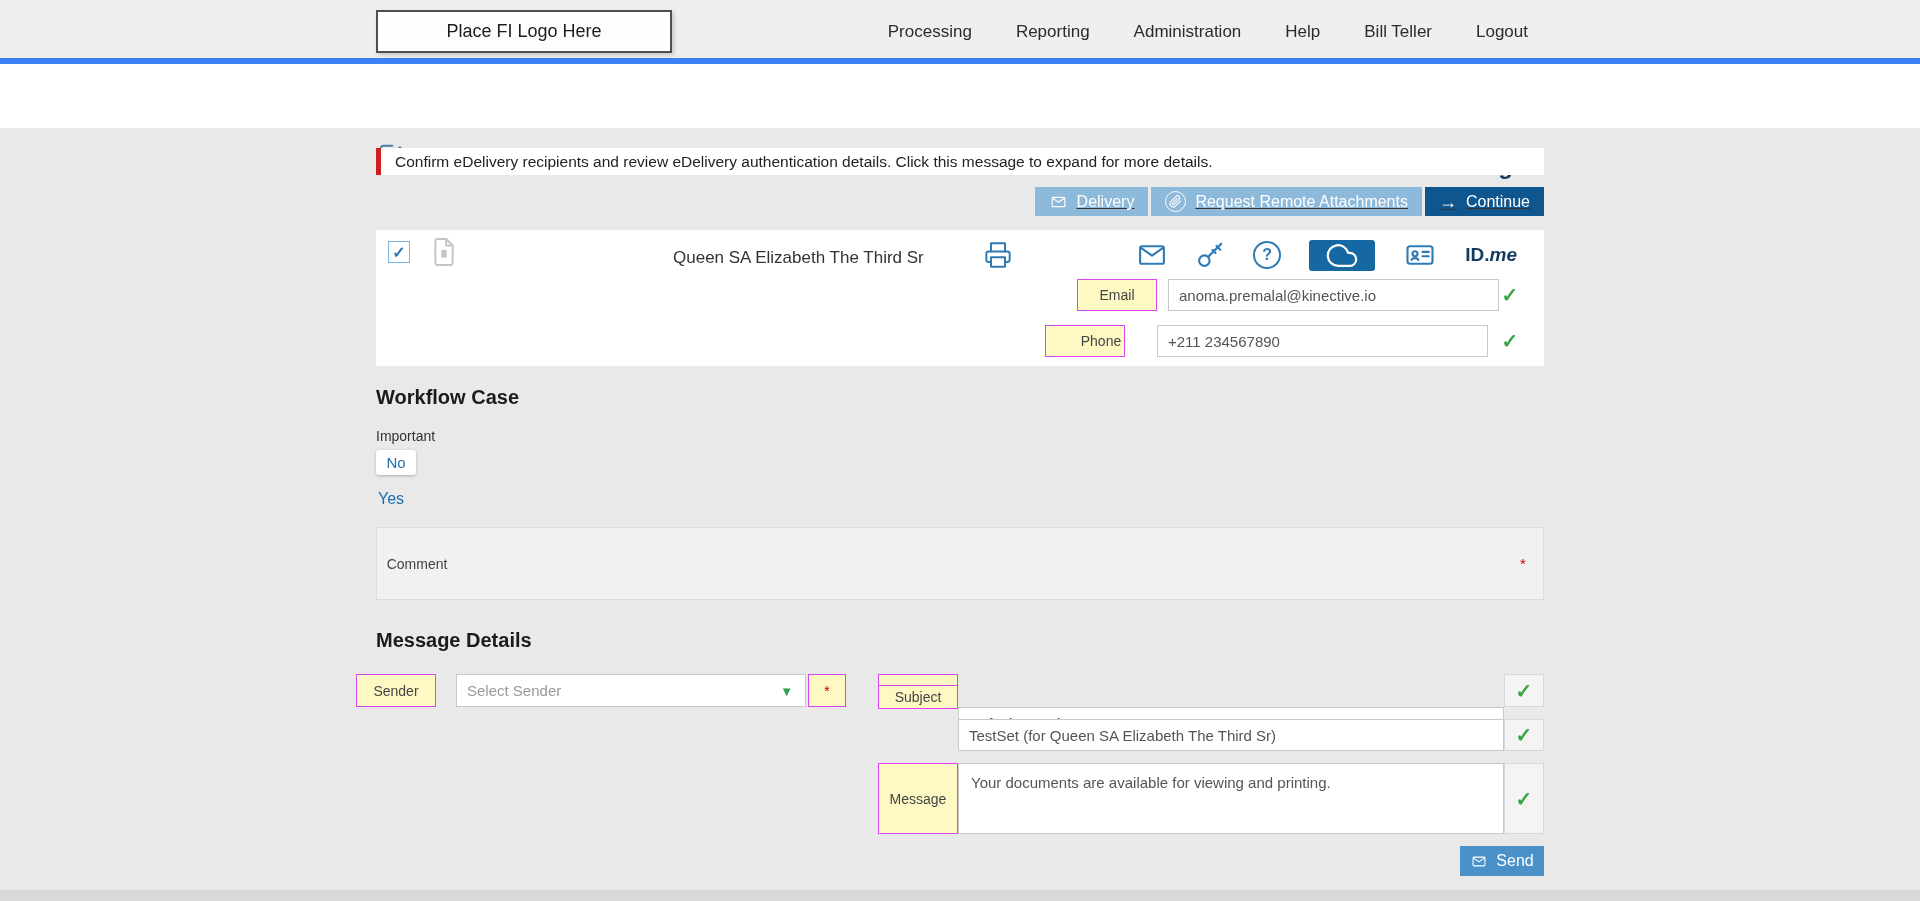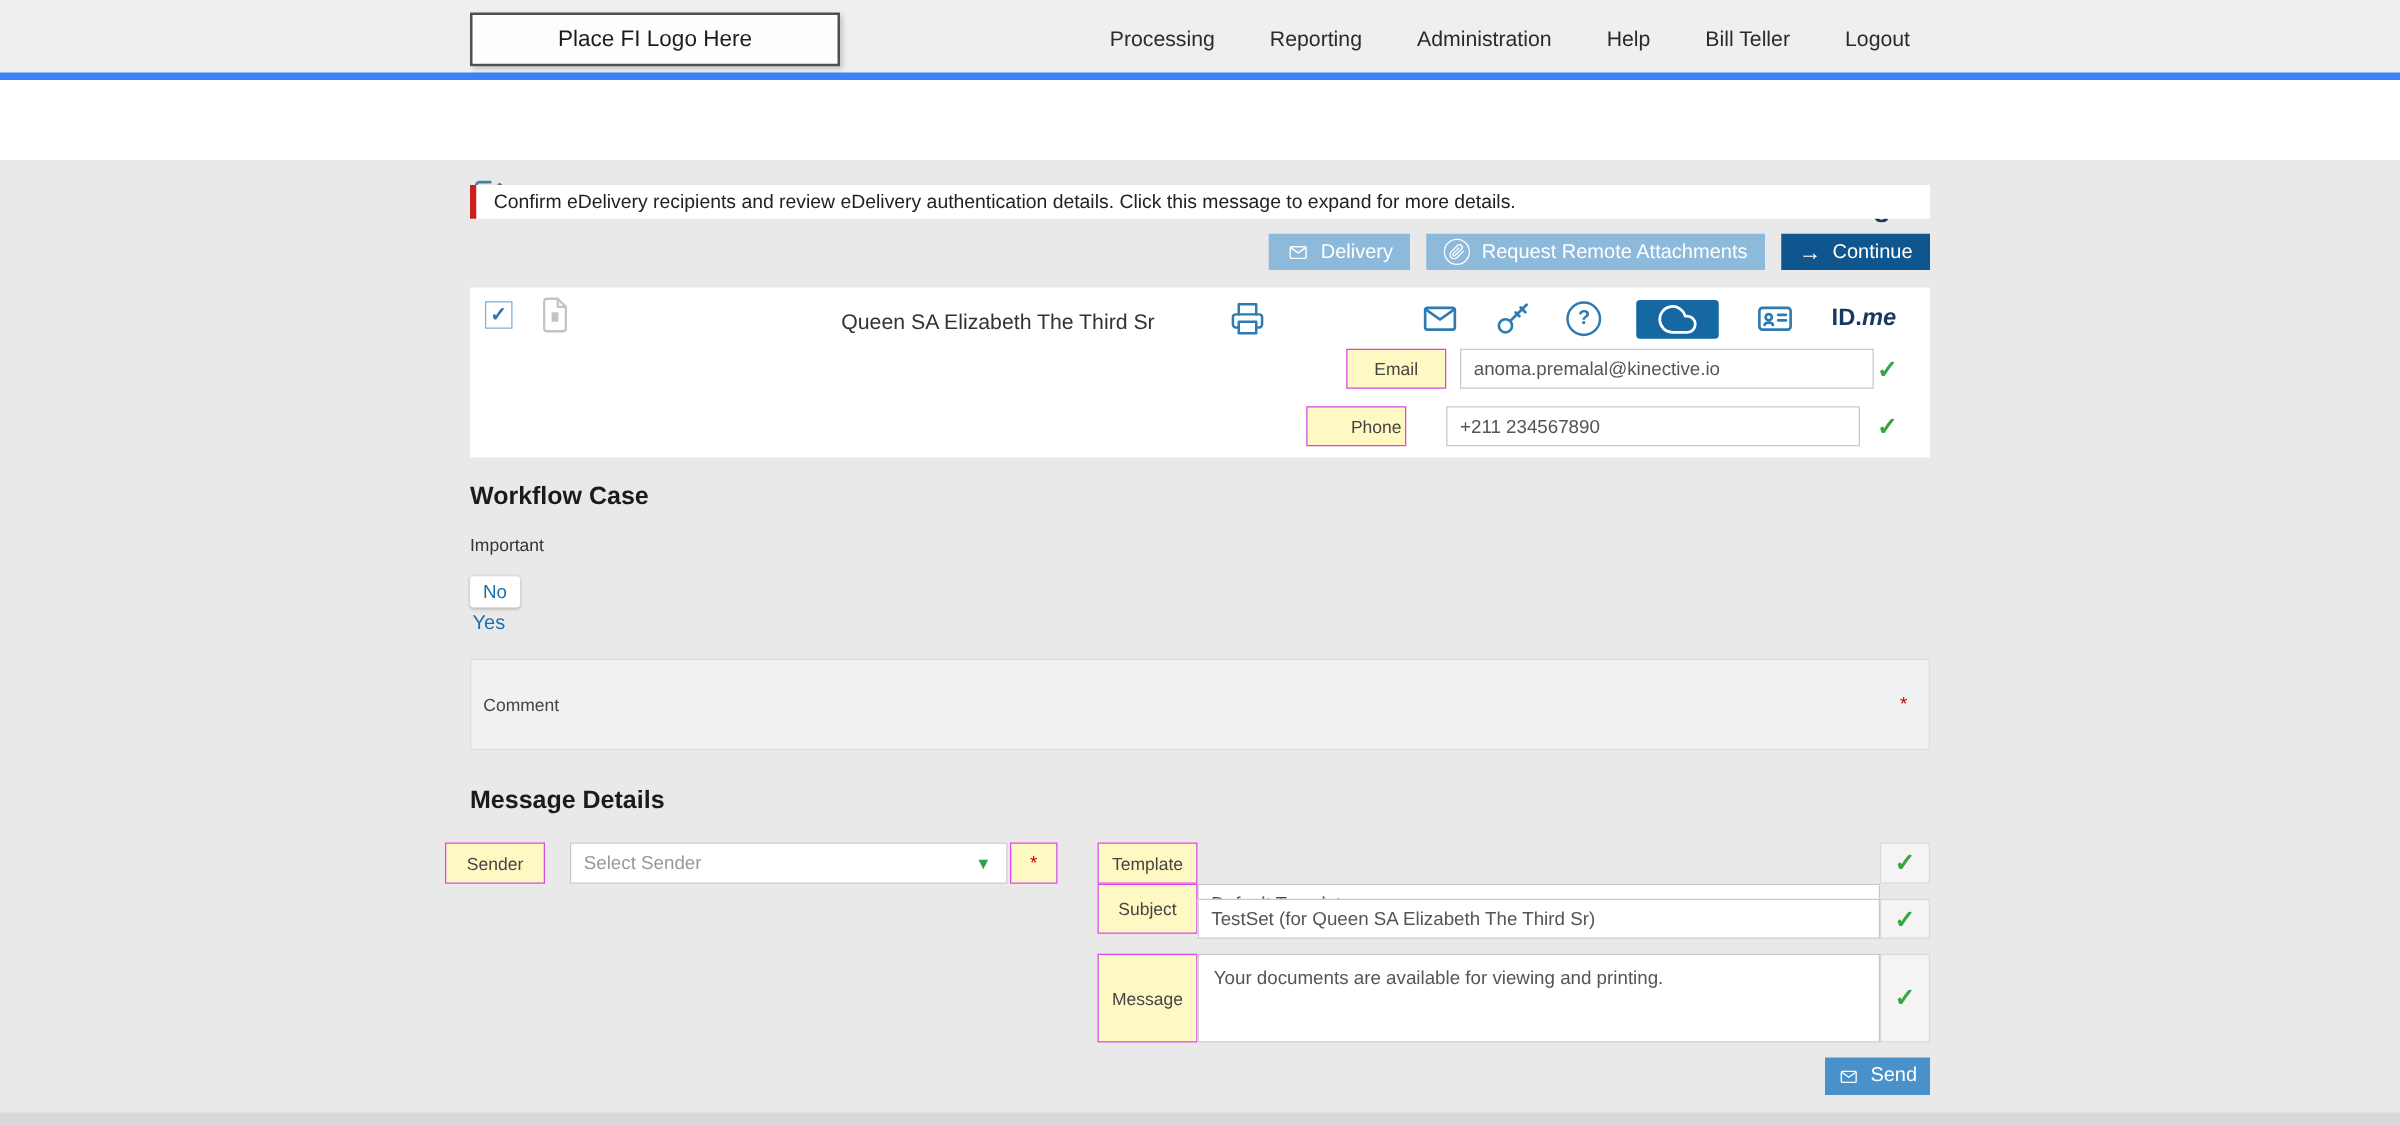--- a/index.html
+++ b/index.html
@@ -28,21 +28,21 @@
     color:#2e7bb4; font-size:13px; font-weight:bold; font-style:italic; display:flex; align-items:center; justify-content:center; cursor:pointer; }
   .brand { position:absolute; right:392px; top:88px; font-size:24px; color:#16395f; letter-spacing:.2px; }
   .brand .bold { font-weight:bold; }
 
   
   .alert { position:absolute; left:376px; top:148px; width:1168px; height:27px; background:#ffffff;
     border-left:5px solid #cc1f1f; display:flex; align-items:center; padding-left:14px;
     font-size:15.5px; color:#222; cursor:pointer; }
 
   
-  .toolbar { position:absolute; left:376px; top:187px; width:1168px; height:29px; display:flex; justify-content:flex-end; gap:13px; }
+  .toolbar { position:absolute; left:376px; top:187px; width:1168px; height:29px; display:flex; justify-content:flex-end; gap:3px;text-decoration:underline; }
   .btn { display:flex; align-items:center; gap:9px; padding:0 14px; color:#fff; font-size:16px; cursor:pointer; height:29px; }
   .btn-light { background:#8db9da; }
   .btn-dark  { background:#0f568e; }
   .btn .ring { width:21px; height:21px; border:1.5px solid #fff; border-radius:50%; display:flex; align-items:center; justify-content:center; }
   .arrow-glyph { font-size:18px; line-height:1; }
 
   
   .card { position:absolute; left:376px; top:230px; width:1168px; height:136px; background:#fff; }
   .checkbox { position:absolute; left:12px; top:11px; width:22px; height:22px; background:#fff; border:1px solid #7db1dd;
     color:#2e75b6; font-size:16px; font-weight:bold; display:flex; align-items:center; justify-content:center; cursor:pointer; }
@@ -72,36 +72,36 @@
   .card .in-email  { position:absolute; left:781px; top:49px; width:331px; height:32px;margin-left:11px; }
   .card .ck-email  { position:absolute; left:1112px; top:49px; width:44px; height:32px; }
   .card .lab-phone { position:absolute; left:669px; top:95px; width:80px; height:32px;padding-left:32px; }
   .card .in-phone  { position:absolute; left:781px; top:95px; width:331px; height:32px; }
   .card .ck-phone  { position:absolute; left:1112px; top:95px; width:44px; height:32px; }
 
   
   .sec-heading { position:absolute; font-size:20px; font-weight:bold; color:#1b1b1b; }
   .important-label { position:absolute; left:376px; top:428px; font-size:14px; color:#333; }
   .opt-no { position:absolute; left:376px; top:450px; width:40px; height:25px; background:#fff; border-radius:3px;
-    box-shadow:0 1px 3px rgba(0,0,0,.25); color:#1c6fad; font-size:15px; display:flex; align-items:center; justify-content:center; cursor:pointer;margin-top:11px; }
+    box-shadow:0 1px 3px rgba(0,0,0,.25); color:#1c6fad; font-size:15px; display:flex; align-items:center; justify-content:center; cursor:pointer; }
   .opt-yes { position:absolute; left:378px; top:490px; color:#1c6fad; font-size:16px; cursor:pointer; }
 
   .comment-row { position:absolute; left:376px; top:527px; width:1168px; height:73px; background:#f1f1f1; border:1px solid #dcdcdc; }
   .comment-row .labelcell { position:absolute; left:0; top:0; width:80px; height:71px; border:none; background:transparent; }
   .comment-row textarea { position:absolute; left:80px; top:0; width:1048px; height:71px; }
   .comment-row .reqcell { position:absolute; right:0; top:0; width:40px; height:71px; display:flex; align-items:center; justify-content:center; }
 
   
   .md-lab-sender   { position:absolute; left:356px;  top:674px; width:80px;  height:33px; }
   .md-sel-sender   { position:absolute; left:456px;  top:674px; width:350px; height:33px; display:flex; align-items:center; cursor:pointer; }
   .md-req-sender   { position:absolute; left:808px;  top:674px; width:38px;  height:33px; }
   .md-lab-template { position:absolute; left:878px;  top:674px; width:80px;  height:33px; }
   .md-sel-template { position:absolute; left:958px;  top:674px; width:546px; height:33px; display:flex; align-items:center; cursor:pointer; }
   .md-ck-template  { position:absolute; left:1504px; top:674px; width:40px;  height:33px; }
-  .md-lab-subject  { position:absolute; left:878px;  top:707px; width:80px;  height:40px; }
+  .md-lab-subject  { position:absolute; left:878px;  top:685px; width:80px;  height:24px; }
   .md-in-subject   { position:absolute; left:958px;  top:719px; width:546px; height:32px; }
   .md-ck-subject   { position:absolute; left:1504px; top:719px; width:40px;  height:32px; }
   .md-lab-message  { position:absolute; left:878px;  top:763px; width:80px;  height:71px; }
   .md-ta-message   { position:absolute; left:958px;  top:763px; width:546px; height:71px; }
   .md-ck-message   { position:absolute; left:1504px; top:763px; width:40px;  height:71px; }
   .selbox { position:relative; }
   .selbox .ph { color:#999; }
   .selbox .val { color:#444; }
   .dd-arrow { position:absolute; right:12px; top:50%; transform:translateY(-50%); color:#2f9e4f; font-size:13px; }
   .ckcell { background:#f4f4f4; border:1px solid #d8d8d8; }

